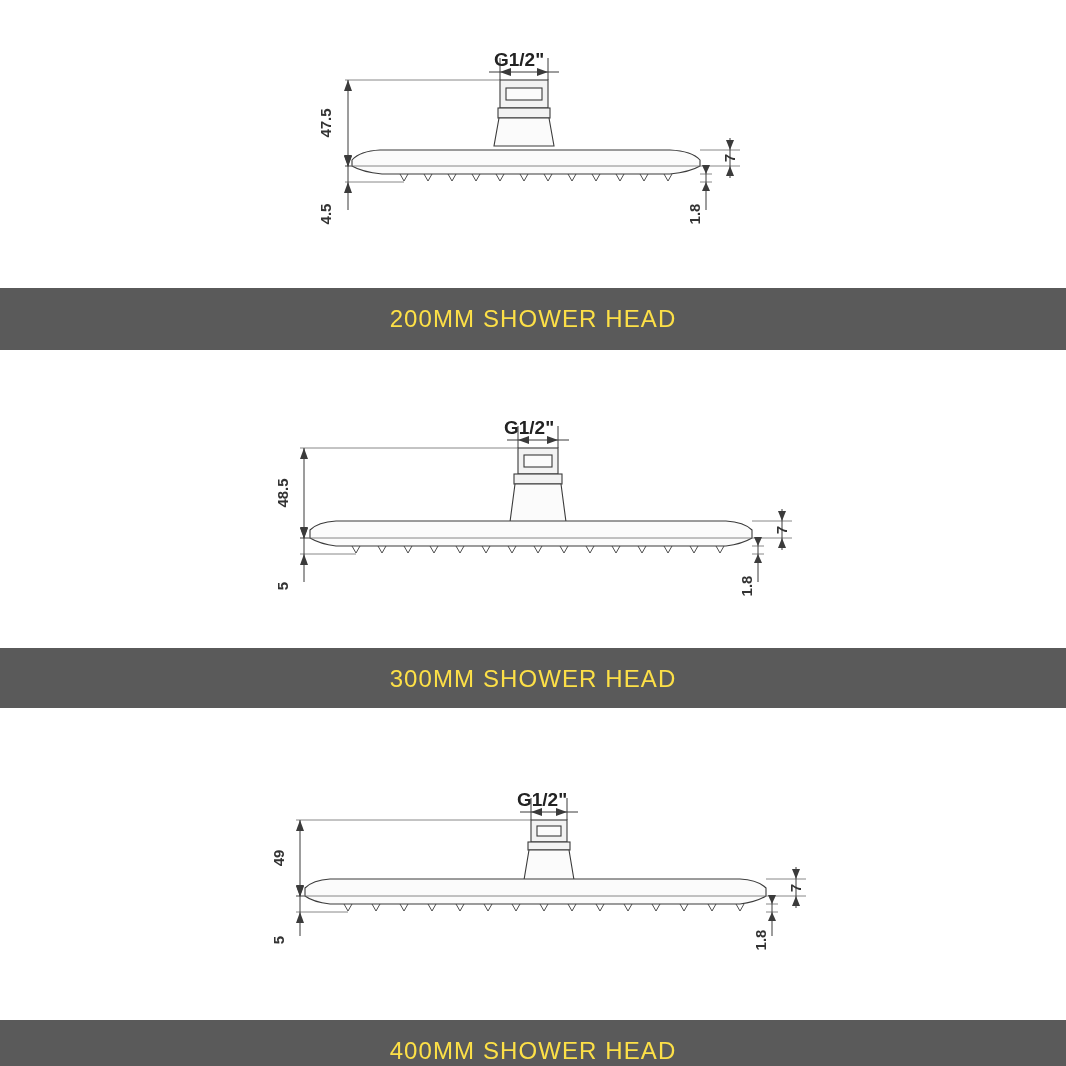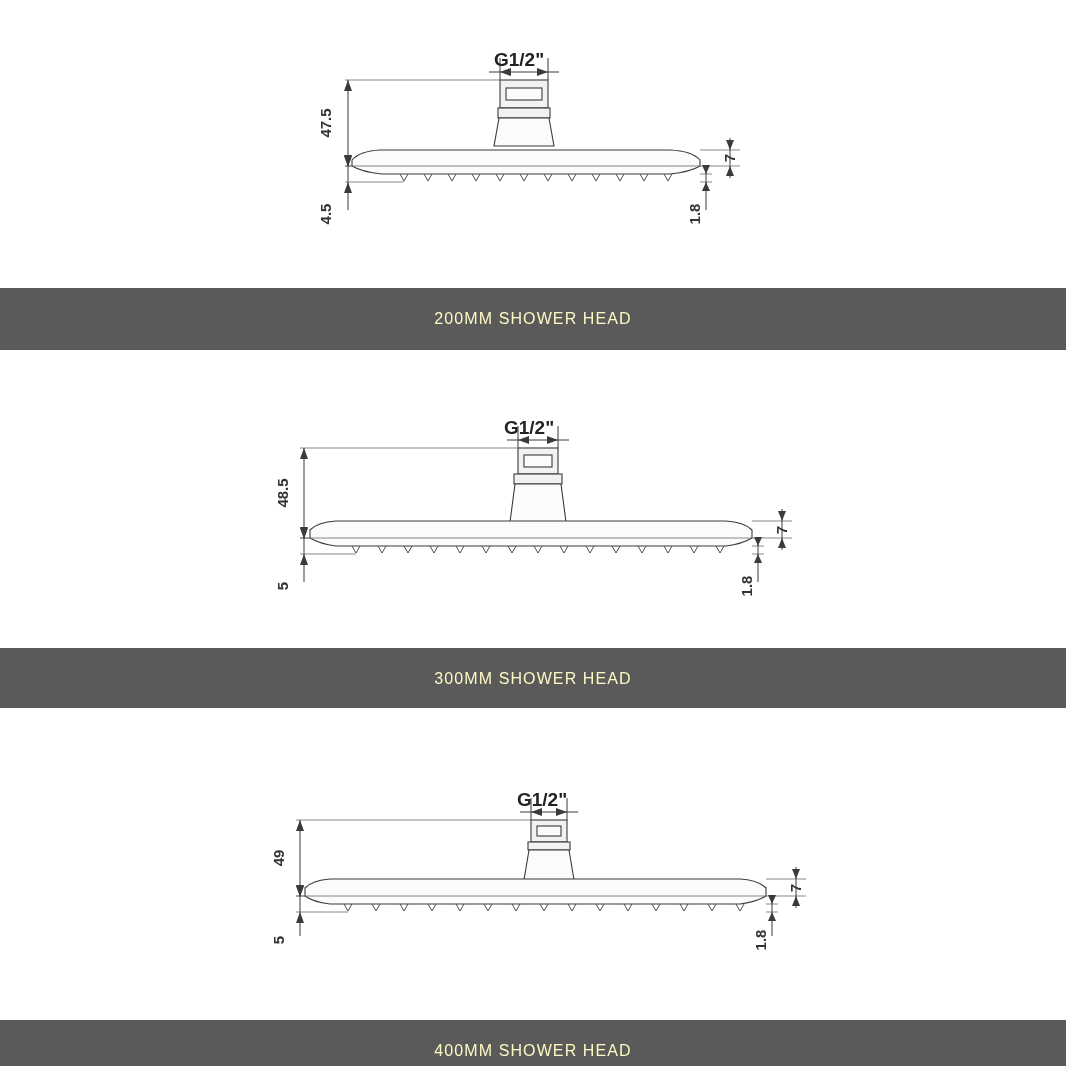--- a/index.html
+++ b/index.html
@@ -34,22 +34,22 @@
     position: absolute;
     left: 0;
     width: 1066px;
     height: 62px;
     background: #5a5a5a;
     display: flex;
     align-items: center;
     justify-content: center;
   }
   .band-label {
-    color: #fef9c3;
-    font-size: 16px;
+    color: #fde047;
+    font-size: 24px;
     letter-spacing: 1.1px;
     font-weight: 400;
     font-family: "Liberation Sans", sans-serif;
   }
   svg.dwg {
     position: absolute;
     top: 0;
     left: 0;
     display: block;
   }

